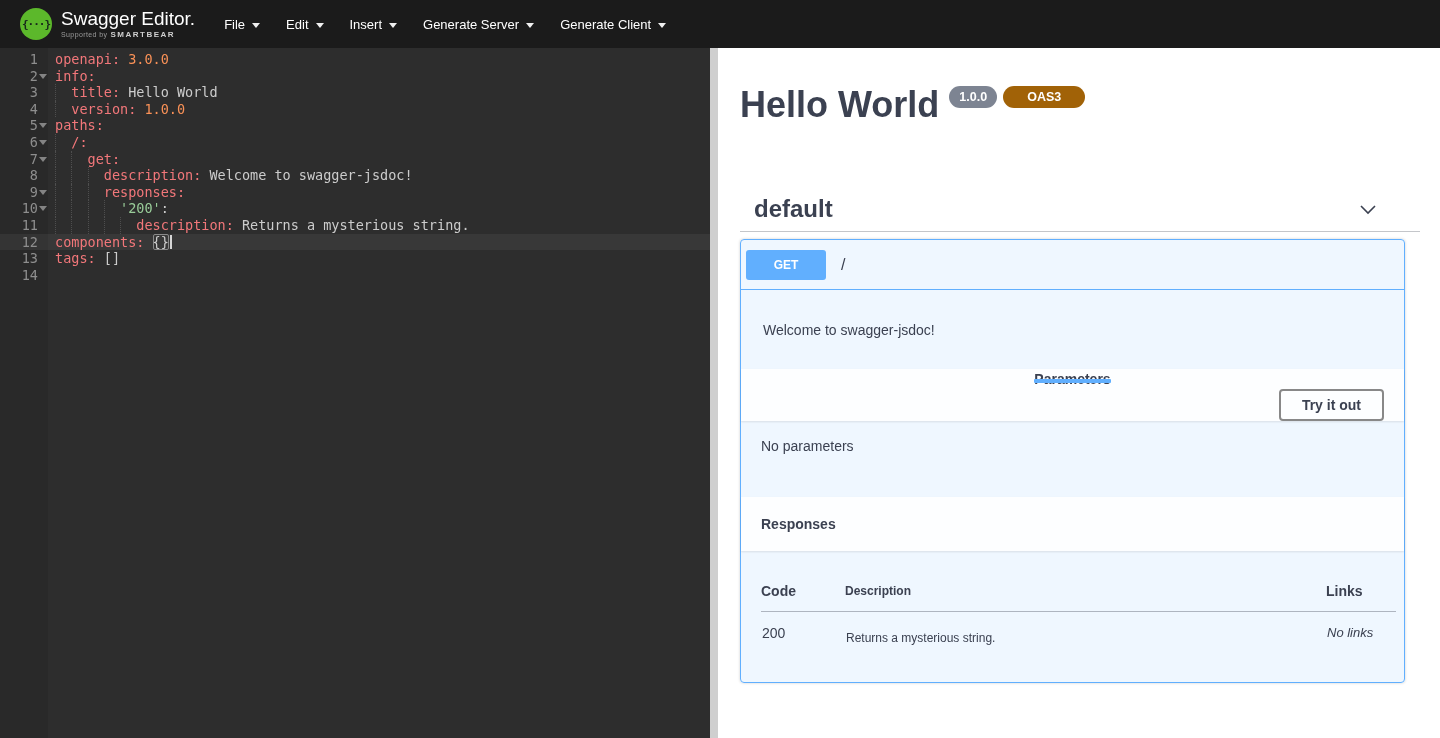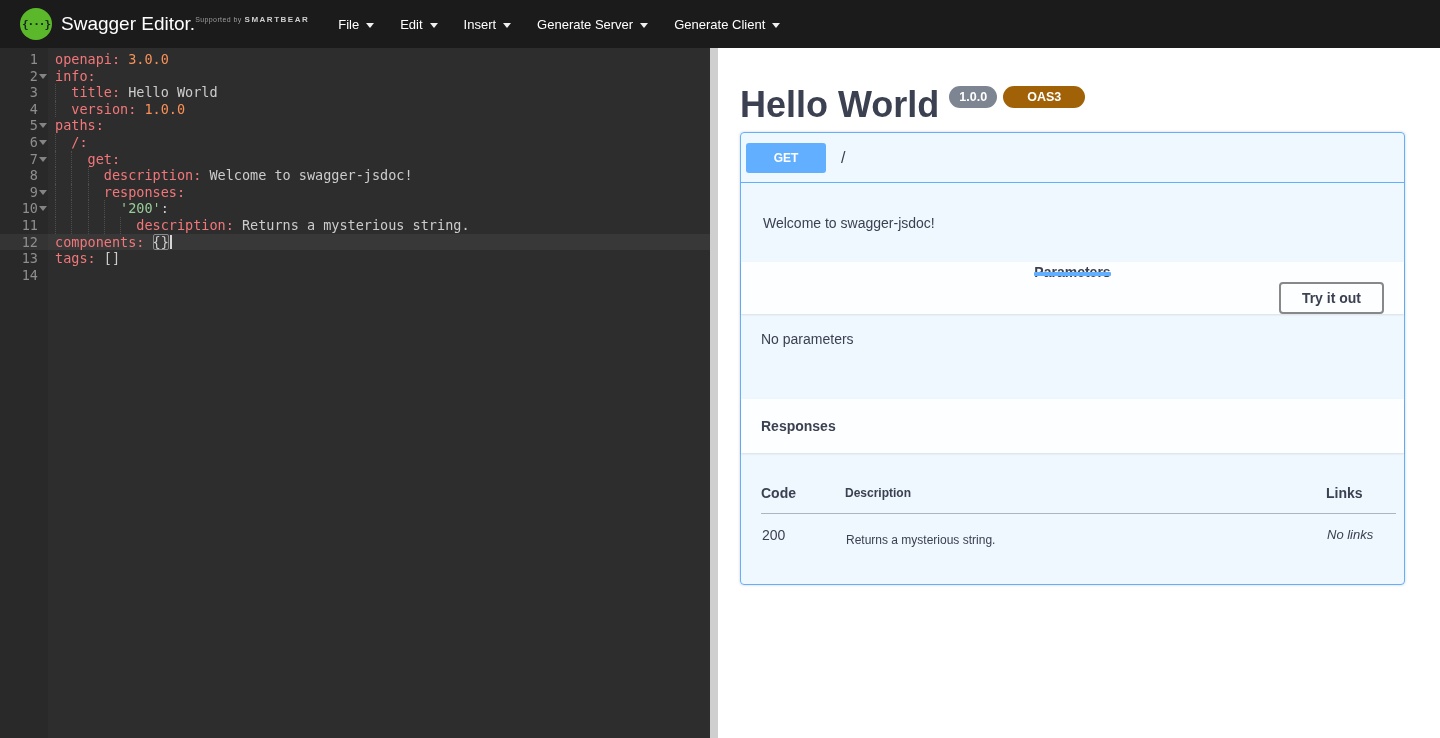--- a/index.html
+++ b/index.html
@@ -7,21 +7,21 @@
     background:#fff; font-family:"Liberation Sans", sans-serif; }
 
   
   .topbar { position:absolute; left:0; top:0; width:1440px; height:48px;
     background:#1b1b1b; display:flex; align-items:center; padding-left:20px; }
   .logo { display:flex; align-items:center; cursor:pointer; }
   .logo-icon { width:32px; height:32px; border-radius:50%; background:#5cb82b;
     display:flex; align-items:center; justify-content:center; }
   .logo-glyph { color:#17271b; font-weight:bold; font-size:11px; letter-spacing:-1px;
     font-family:"DejaVu Sans Mono", monospace; }
-  .logo-text { margin-left:9px; display:flex; flex-direction:row; }
+  .logo-text { margin-left:9px; display:flex; flex-direction:column; }
   .logo-title { color:#fff; font-size:19px; font-weight:500; line-height:20px; }
   .logo-sub { font-size:7px; color:#9b9b9b; letter-spacing:.4px; margin-top:1px; }
   .logo-sub b { color:#cfcfcf; font-size:8px; letter-spacing:1.5px; margin-left:3px; }
   .menus { display:flex; margin-left:16px; }
   .menu-item { display:flex; align-items:center; color:#fff; font-size:13px;
     padding:0 13px; height:48px; cursor:pointer; }
   .menu-caret { width:0; height:0; margin-left:7px; margin-top:2px;
     border-left:4px solid transparent; border-right:4px solid transparent;
     border-top:5px solid #f0f0f0; }
 
@@ -81,21 +81,21 @@
     display:flex; align-items:center; padding:0 20px; }
   .sec-head.params { height:52px;flex-direction:column; }
   .sec-head.resps { height:54px; }
   .tab-item { position:relative; height:52px; display:flex; align-items:center; cursor:pointer; }
   .tab-item:after { content:""; position:absolute; left:0; bottom:6px; width:100%;
     height:4px; background:#61affe; border-radius:1px; }
   .sec-title { font-size:14px; font-weight:700; color:#3b4151; }
   .tryout-btn { margin-left:auto; background:transparent; border:2px solid #888;
     border-radius:4px; padding:6px 21px; font-size:14px; font-weight:600;
     color:#3b4151; font-family:"Liberation Sans", sans-serif; cursor:pointer; }
-  .params-body { height:85px; padding:17px 20px; font-size:14px; }
+  .params-body { height:76px; padding:17px 20px; font-size:14px; }
   .resp-body { height:131px; padding:20px 8px 20px 20px; }
   table.responses { width:100%; border-collapse:collapse; table-layout:fixed; }
   table.responses thead td { font-weight:700; color:#3b4151; padding:12px 0;
     border-bottom:1px solid rgba(59,65,81,.2); }
   .col-code { width:84px; } .col-desc { width:481px; } .col-links { width:auto; }
   td.h-code, td.h-links { font-size:14px; }
   td.h-desc { font-size:12px; }
   td.r-code { font-size:14px; padding-top:13px; vertical-align:top; }
   td.r-desc { font-size:12px; padding-top:19px; vertical-align:top; }
   td.r-links { font-size:13px; font-style:italic; padding-top:13px; vertical-align:top; }
@@ -204,20 +204,26 @@
 <div class="preview">
   <div class="pv-inner">
     <div class="info-head">
       <h1 class="api-title">Hello World</h1>
       <div class="badges">
         <span class="badge-version">1.0.0</span>
         <span class="badge-oas">OAS3</span>
       </div>
     </div>
 
+    <div class="opblock-tag">
+      <span class="tag-name">default</span>
+      <svg class="tag-chevron" viewBox="0 0 24 24">
+        <polyline points="5,9 12,16 19,9" fill="none" stroke="#3b4151" stroke-width="1.6"></polyline>
+      </svg>
+    </div>
 
     <div class="opblock">
       <div class="op-summary">
         <span class="method-badge">GET</span>
         <span class="op-path">/</span>
       </div>
       <div class="op-desc">Welcome to swagger-jsdoc!</div>
 
       <div class="sec-head params">
         <div class="tab-item">

